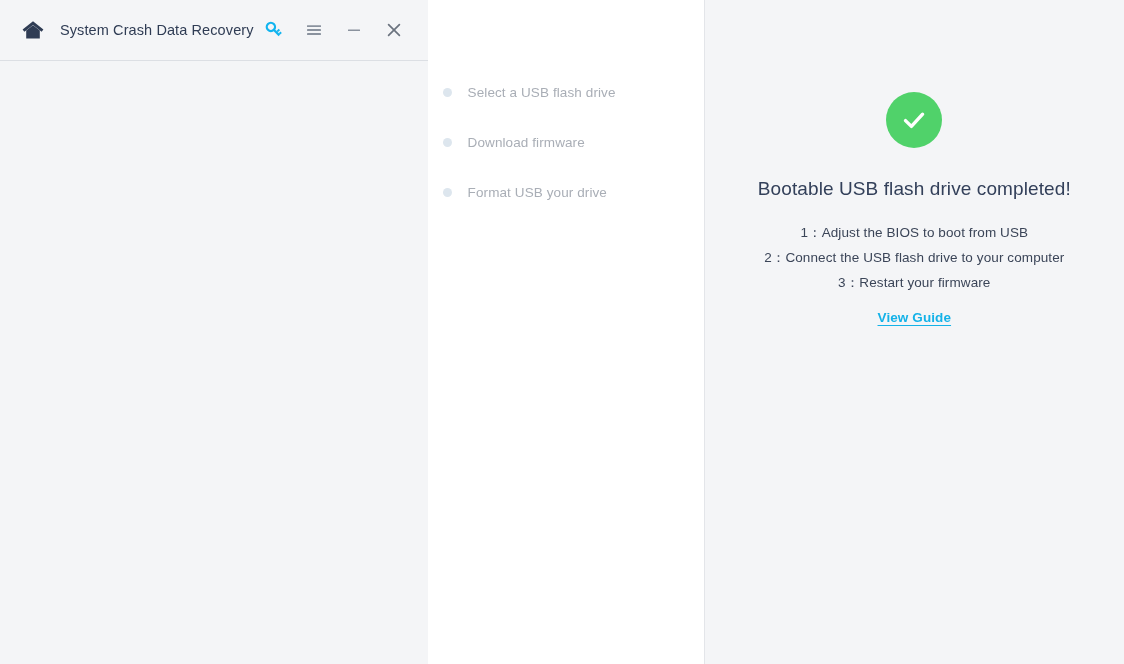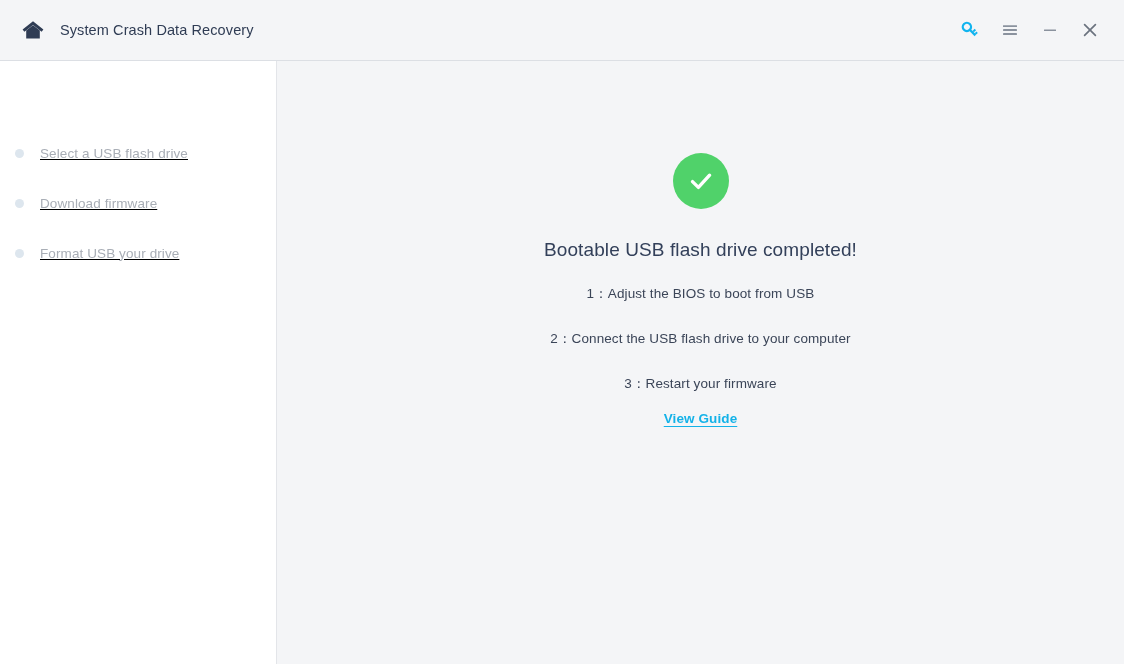--- a/index.html
+++ b/index.html
@@ -12,21 +12,20 @@
     font-family: "Liberation Sans", "DejaVu Sans", sans-serif;
     background: #ffffff;
   }
 
   #app {
     position: relative;
     width: 1124px;
     height: 664px;
     background: #f4f5f7;
     display: flex;
-    flex-direction: column;
   }
 
   
   .titlebar {
     position: relative;
     height: 61px;
     flex: 0 0 61px;
     background: #f4f5f7;
     border-bottom: 1px solid #dcdfe4;
     display: flex;
@@ -78,21 +77,20 @@
     min-height: 0;
   }
 
   .sidebar {
     width: 277px;
     flex: 0 0 277px;
     background: #ffffff;
     border-right: 1px solid #e3e5e9;
     padding-top: 67px;
     position: relative;
-    text-decoration: underline;
   }
 
   .step {
     height: 50px;
     display: flex;
     align-items: center;
     padding-left: 11px;
     cursor: pointer;
   }
 
@@ -169,21 +167,21 @@
     color: #33405a;
     letter-spacing: 0.1px;
     white-space: nowrap;
   }
 
   .steps-list {
     margin-top: 24px;
     display: flex;
     flex-direction: column;
     align-items: center;
-    gap: 27px;
+    gap: 7px;
   }
 
   .instruction {
     font-size: 13.5px;
     color: #3b4558;
     white-space: nowrap;
     letter-spacing: 0.1px;
   }
   .instruction .num { letter-spacing: 0.1px; }
 

